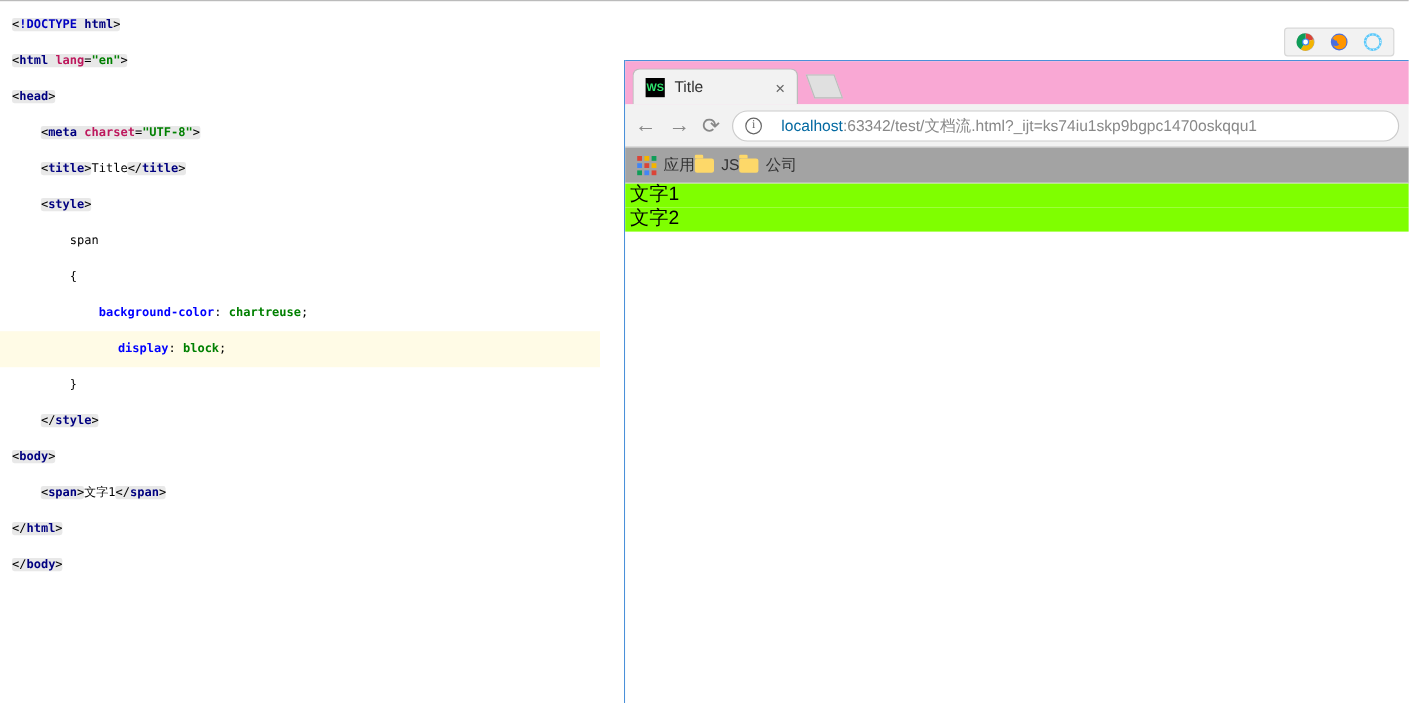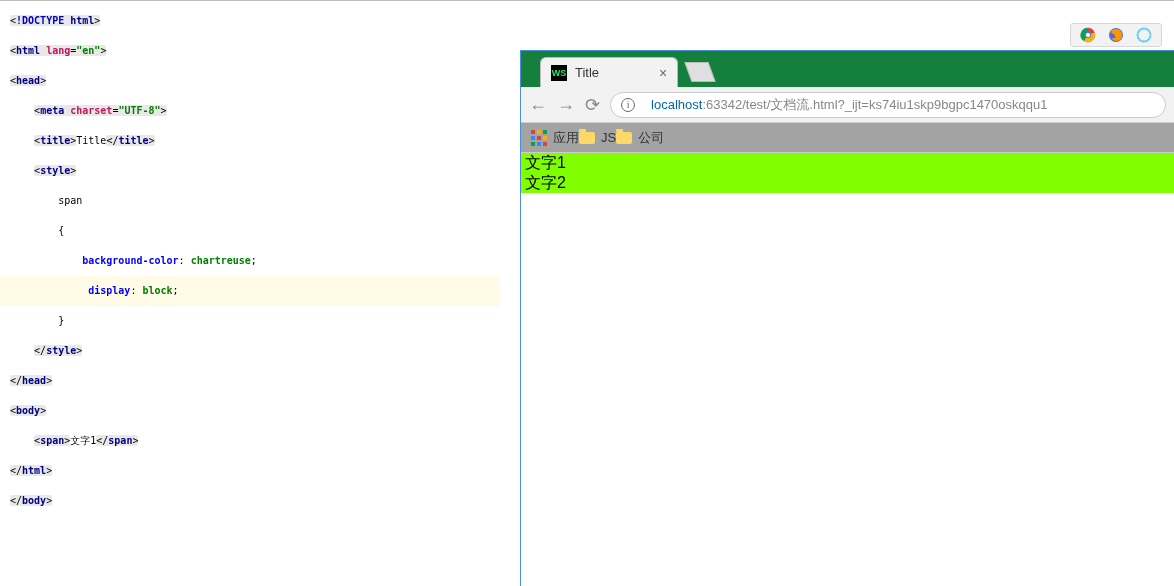--- a/index.html
+++ b/index.html
@@ -25,21 +25,21 @@
   font-size: 10px;
   line-height: 30px;
   padding-top: 5px;
   padding-left: 10px;
   border-top: 1px solid #bbb;
 }
 .code-line { white-space: pre; }
 .hl-line {
   background: #fffbe6;
   margin-left: -10px;
-  padding-left: 16px;
+  padding-left: 26px;
   width: 500px;
 }
 .tag { background: #e8e8e8; border-radius: 2px; }
 .kw-doctype .excl { color: #0000C0; font-weight: bold; }
 .kw-doctype .doct { color: #0000C0; font-weight: bold; }
 .kw-tag { color: #000080; font-weight: bold; }
 .attr-name { color: #be185d; font-weight: bold; }
 .attr-val { color: #008000; font-weight: bold; }
 .quote { color: #008000; font-weight: bold; }
 .angle { color: #000; }
@@ -83,24 +83,24 @@
   padding: 2px 8px;
 }
 .bicon { width: 18px; height: 18px; display: flex; align-items: center; justify-content: center; }
 
 
 .browser-top {
   border-top: 1px solid #4a90d9;
 }
 .tabstrip {
   height: 36px;
-  background: #15803d;
+  background: #f9a8d4;
   display: flex;
   align-items: flex-end;
-  padding-left: 19px;
+  padding-left: 6px;
 }
 .tab {
   height: 30px;
   background: #f2f2f2;
   border-top-left-radius: 6px;
   border-top-right-radius: 6px;
   display: flex;
   align-items: center;
   padding: 0 10px;
   font-family: Arial, sans-serif;
@@ -216,21 +216,20 @@
   <div class="code-line"><span class="tag"><span class="angle">&lt;</span><span class="kw-tag">head</span><span class="angle">&gt;</span></span></div>
   <div class="code-line">    <span class="tag"><span class="angle">&lt;</span><span class="kw-tag">meta</span> <span class="attr-name">charset</span>=<span class="quote">"</span><span class="attr-val">UTF-8</span><span class="quote">"</span><span class="angle">&gt;</span></span></div>
   <div class="code-line">    <span class="tag"><span class="angle">&lt;</span><span class="kw-tag">title</span><span class="angle">&gt;</span></span><span class="txt">Title</span><span class="tag"><span class="angle">&lt;/</span><span class="kw-tag">title</span><span class="angle">&gt;</span></span></div>
   <div class="code-line">    <span class="tag"><span class="angle">&lt;</span><span class="kw-tag">style</span><span class="angle">&gt;</span></span></div>
   <div class="code-line">        <span class="txt">span</span></div>
   <div class="code-line">        <span class="txt">{</span></div>
   <div class="code-line">            <span class="css-prop">background-color</span><span class="css-colon">:</span> <span class="css-val">chartreuse</span><span class="css-semi">;</span></div>
   <div class="code-line hl-line">            <span class="css-prop">display</span><span class="css-colon">:</span> <span class="css-val">block</span><span class="css-semi">;</span></div>
   <div class="code-line">        <span class="txt">}</span></div>
   <div class="code-line">    <span class="tag"><span class="angle">&lt;/</span><span class="kw-tag">style</span><span class="angle">&gt;</span></span></div>
-  <div class="code-line"><span class="tag"><span class="angle">&lt;/</span><span class="kw-tag">head</span><span class="angle">&gt;</span></span></div>
   <div class="code-line"><span class="tag"><span class="angle">&lt;</span><span class="kw-tag">body</span><span class="angle">&gt;</span></span></div>
   <div class="code-line">    <span class="tag"><span class="angle">&lt;</span><span class="kw-tag">span</span><span class="angle">&gt;</span></span><span class="txt">文字1</span><span class="tag"><span class="angle">&lt;/</span><span class="kw-tag">span</span><span class="angle">&gt;</span></span></div>
   <div class="code-line"><span class="tag"><span class="angle">&lt;/</span><span class="kw-tag">html</span><span class="angle">&gt;</span></span></div>
   <div class="code-line"><span class="tag"><span class="angle">&lt;/</span><span class="kw-tag">body</span><span class="angle">&gt;</span></span></div>
 </div>
 
 <div class="browser-icons-bar">
   <div class="browser-icons">
     <div class="bicon">
       <svg width="16" height="16" viewBox="0 0 16 16">

